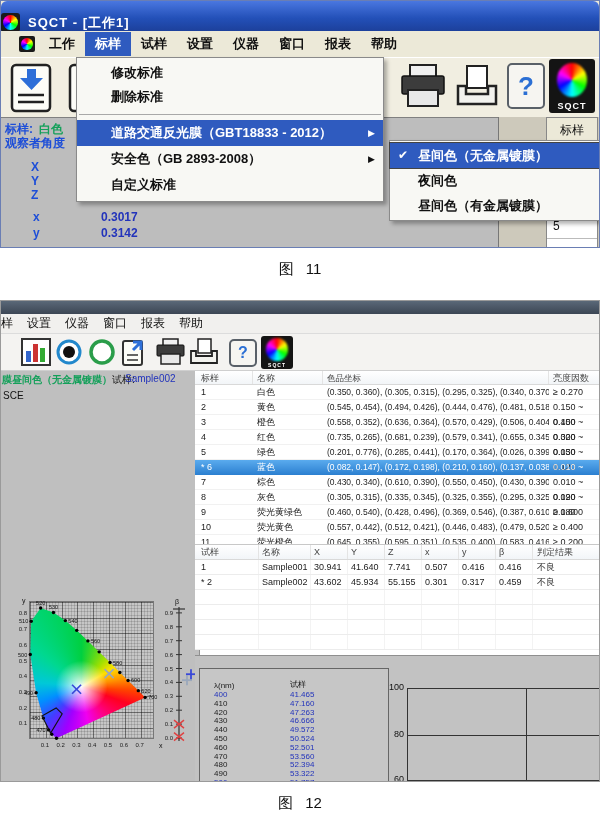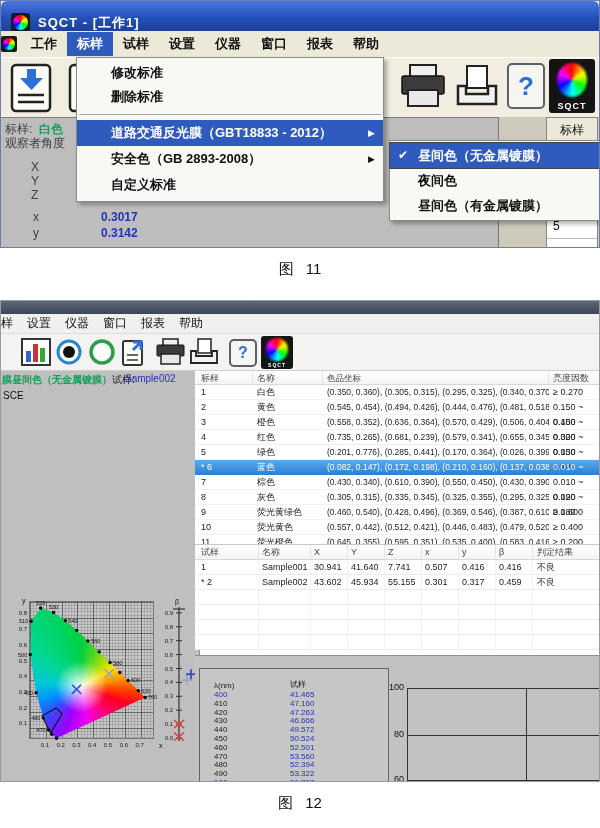--- a/index.html
+++ b/index.html
@@ -3,45 +3,45 @@
 <meta charset="utf-8">
 <style>
   html,body{margin:0;padding:0;background:#fff;}
   *{box-sizing:border-box;font-family:"Liberation Sans","DejaVu Sans",sans-serif;}
   .page{position:relative;width:600px;height:828px;background:#fff;overflow:hidden;}
   .shot{position:absolute;left:0;width:600px;overflow:hidden;border:1px solid #9a9a9a;}
   
   #shot1{top:0;height:248px;background:#ece9d8;border-color:#6a7eb4;}
   .titlebar{position:absolute;left:0;top:0;width:100%;height:43px;
     background:linear-gradient(180deg,#4a77e0 0%,#2350b8 40%,#16307e 100%);
-    border-radius:6px 6px 0 0;display:flex;align-items:center;padding-left:10px;}
+    border-radius:6px 6px 0 0;display:flex;align-items:center;padding-left:0;}
   .titletext{color:#fff;font-size:13px;font-weight:bold;margin-left:8px;letter-spacing:1px;}
   .appicon{width:19px;height:19px;background:#1a1a1a;border-radius:3px;position:relative;flex:0 0 auto;}
   .appicon::after{content:"";position:absolute;left:2px;top:2px;width:15px;height:15px;border-radius:50%;
     background:conic-gradient(#f00,#ff0,#0f0,#0ff,#00f,#f0f,#f00);}
-  .menubar{position:absolute;left:0;top:30px;width:100%;height:26px;background:#ece9d8;display:flex;align-items:center;padding-left:0;}
+  .menubar{position:absolute;left:0;top:30px;width:100%;height:26px;background:#ece9d8;display:flex;align-items:center;padding-left:18px;}
   .mb-mini{width:16px;height:16px;background:#1a1a1a;border-radius:2px;position:relative;margin-right:4px;}
   .mb-mini::after{content:"";position:absolute;left:2px;top:2px;width:12px;height:12px;border-radius:50%;
     background:conic-gradient(#f00,#ff0,#0f0,#0ff,#00f,#f0f,#f00);}
   .mb-item{font-size:13px;font-weight:600;color:#111;padding:3px 10px;}
   .mb-item.active{background:#2f5bbf;color:#fff;}
   .toolbar1{position:absolute;left:0;top:56px;width:100%;height:60px;background:#f1eee1;border-top:1px solid #fff;}
   .tbtn{position:absolute;top:4px;}
   .sep1{position:absolute;left:499px;top:60px;width:1px;height:52px;background:#b8b4a4;}
   .helpbtn{position:absolute;display:flex;align-items:center;justify-content:center;
     border:2px solid #596068;border-radius:5px;background:#f6f5f1;color:#2b6fd4;font-weight:bold;}
   #help1{left:506px;top:62px;width:38px;height:46px;font-size:26px;}
   .sqctlogo{position:absolute;background:#141414;border-radius:3px;display:flex;flex-direction:column;align-items:center;justify-content:flex-end;overflow:hidden;}
   .sqctlogo .blob{position:absolute;border-radius:50%;background:conic-gradient(#f00,#ff0,#0f0,#0ff,#00f,#f0f,#f00);filter:blur(1px);}
   .sqctlogo .lt{position:relative;color:#fff;font-weight:bold;letter-spacing:1px;}
   #logo1{left:548px;top:58px;width:46px;height:54px;}
   #logo1 .blob{left:8px;top:4px;width:30px;height:34px;}
   #logo1 .lt{font-size:9px;margin-bottom:2px;}
   .infopanel{position:absolute;left:0;top:116px;width:497px;height:132px;background:#bdbdbd;border-top:1px solid #808080;}
-  .ip-t{position:absolute;font-size:12px;color:#404040;}
+  .ip-t{position:absolute;font-size:12px;color:#1d4ed8;font-weight:bold;}
   .green{color:#14a05a;font-weight:600;}
   .bluev{color:#2233bb;font-weight:600;}
   .field23{position:absolute;left:384px;top:117px;width:110px;height:20px;font-size:12px;font-weight:bold;color:#2233bb;border-bottom:1px solid #8a8a8a;}
   .rightpanel{position:absolute;left:497px;top:116px;width:103px;height:132px;background:#cdc9bb;border-left:1px solid #777;z-index:5;}
   .rp-col{position:absolute;left:47px;top:0;width:52px;height:132px;background:#fff;border:1px solid #888;}
   .rp-head{height:25px;background:#ece9d8;border-bottom:1px solid #888;font-size:12px;color:#111;display:flex;align-items:center;justify-content:center;}
   .rp-row{height:24px;border-bottom:1px solid #bbb;font-size:12px;color:#111;padding:4px 0 0 6px;}
   .dropdown{position:absolute;left:75px;top:56px;width:308px;background:#f8f8f4;border:1px solid #8a8a8a;box-shadow:3px 3px 4px rgba(0,0,0,.3);z-index:39;padding:3px 0;}
   .dd-item{position:relative;height:24px;line-height:24px;padding-left:34px;font-size:13px;font-weight:600;color:#111;white-space:nowrap;}
   .dd-item.big{height:26px;line-height:26px;}

